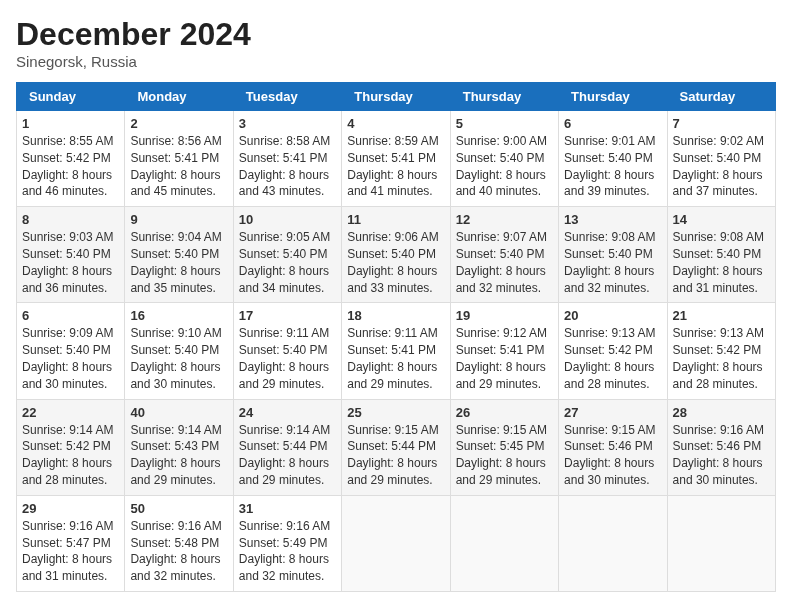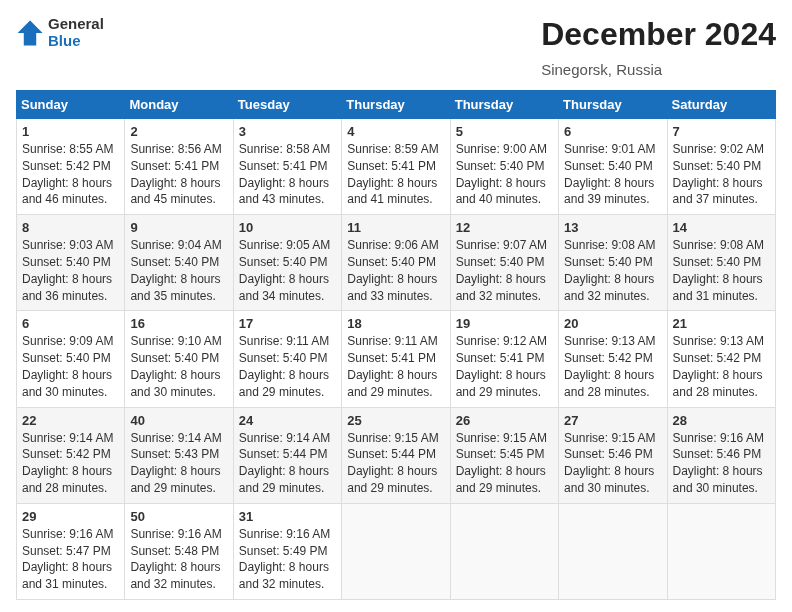--- a/index.html
+++ b/index.html
@@ -36,32 +36,31 @@
     }
     .title-block { }
     .month-title {
       font-size: 32px;
       font-weight: bold;
       color: #222;
     }
     .location {
       font-size: 15px;
       color: #555;
-      margin-top: 8px;
     }
     .calendar {
       width: 100%;
       border-collapse: collapse;
     }
     .calendar thead tr {
       background: #1a6fbd;
       color: #fff;
     }
     .calendar thead th {
-      padding: 6px 4px;
+      padding: 6px 12px;
       font-size: 13px;
       font-weight: bold;
       text-align: left;
       border: 1px solid #1a6fbd;
     }
     .calendar tbody tr {
       border-bottom: 1px solid #ccc;
     }
     .calendar tbody tr:nth-child(even) {
       background: #f5f5f5;
@@ -90,30 +89,20 @@
       line-height: 1.4;
     }
     .empty-cell {
       background: #f9f9f9 !important;
     }
   </style>
 </head>
 <body>
 
 <div class="header">
-  <div class="logo">
-    <svg class="logo-icon" viewBox="0 0 36 36">
-      <polygon points="18,2 34,18 26,18 26,34 10,34 10,18 2,18" fill="#1a6fbd"></polygon>
-      <polygon points="18,2 34,18 18,18" fill="#1a6fbd" opacity="0.7"></polygon>
-    </svg>
-    <div class="logo-text">
-      <span class="logo-general">General</span>
-      <span class="logo-blue">Blue</span>
-    </div>
-  </div>
   <div class="title-block">
     <div class="month-title">December 2024</div>
     <div class="location">Sinegorsk, Russia</div>
   </div>
 </div>
 
 <table class="calendar">
   <thead>
     <tr>
     <th>Sunday</th>

